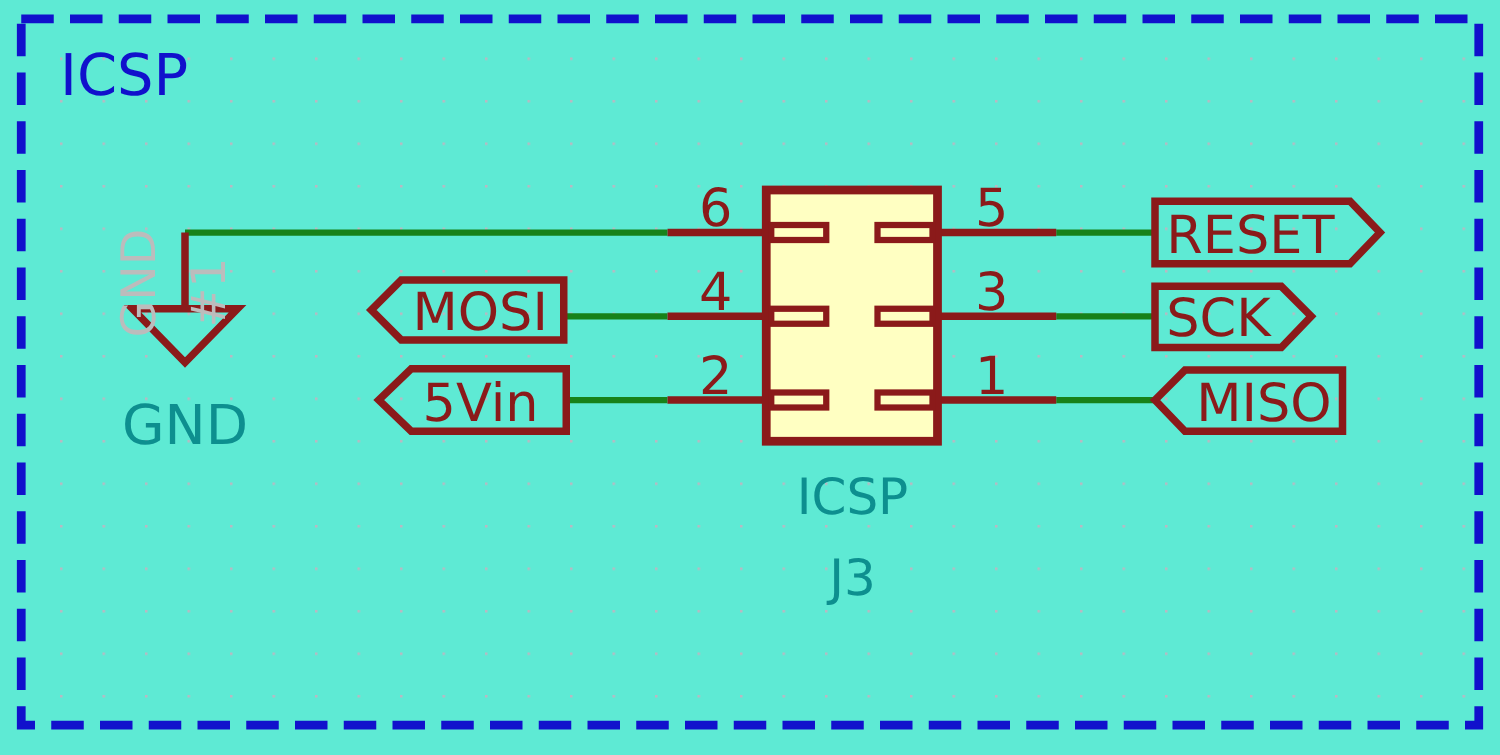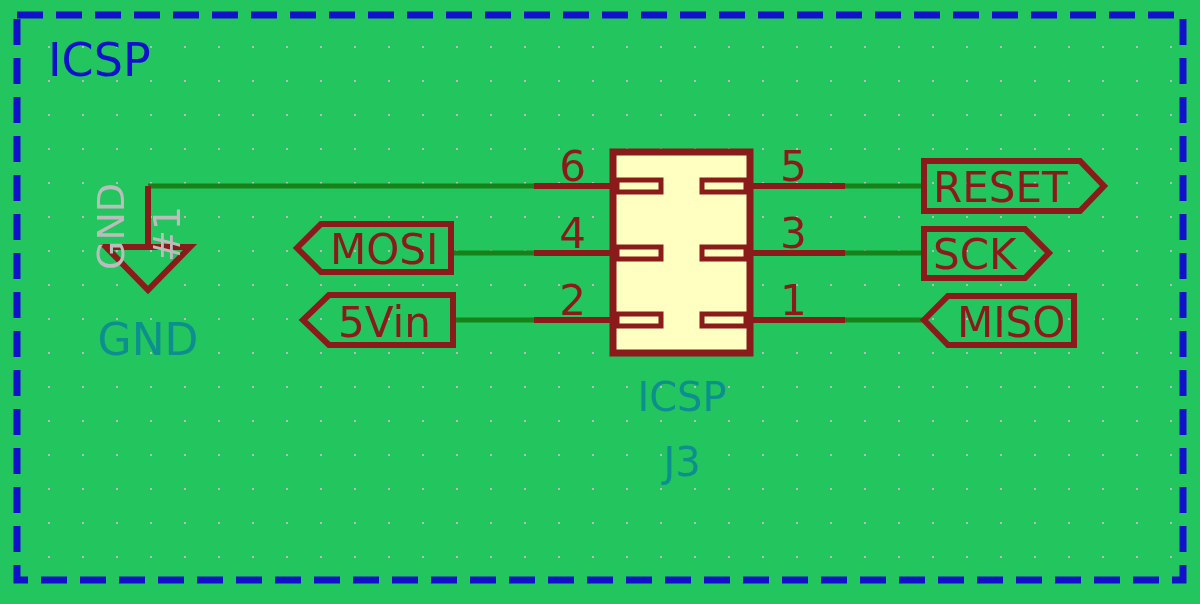--- a/index.html
+++ b/index.html
@@ -10,21 +10,21 @@
   body {
     width: 1200px;
     height: 604px;
     font-family: "DejaVu Sans", sans-serif;
     overflow: hidden;
   }
   #schematic-root {
     position: relative;
     width: 1200px;
     height: 604px;
-    background: #22c55e;
+    background: #5eead4;
   }
   #schematic-svg {
     position: absolute;
     left: 0;
     top: 0;
     display: block;
   }
   .sheet-title {
     font-family: "DejaVu Sans", sans-serif;
   }

